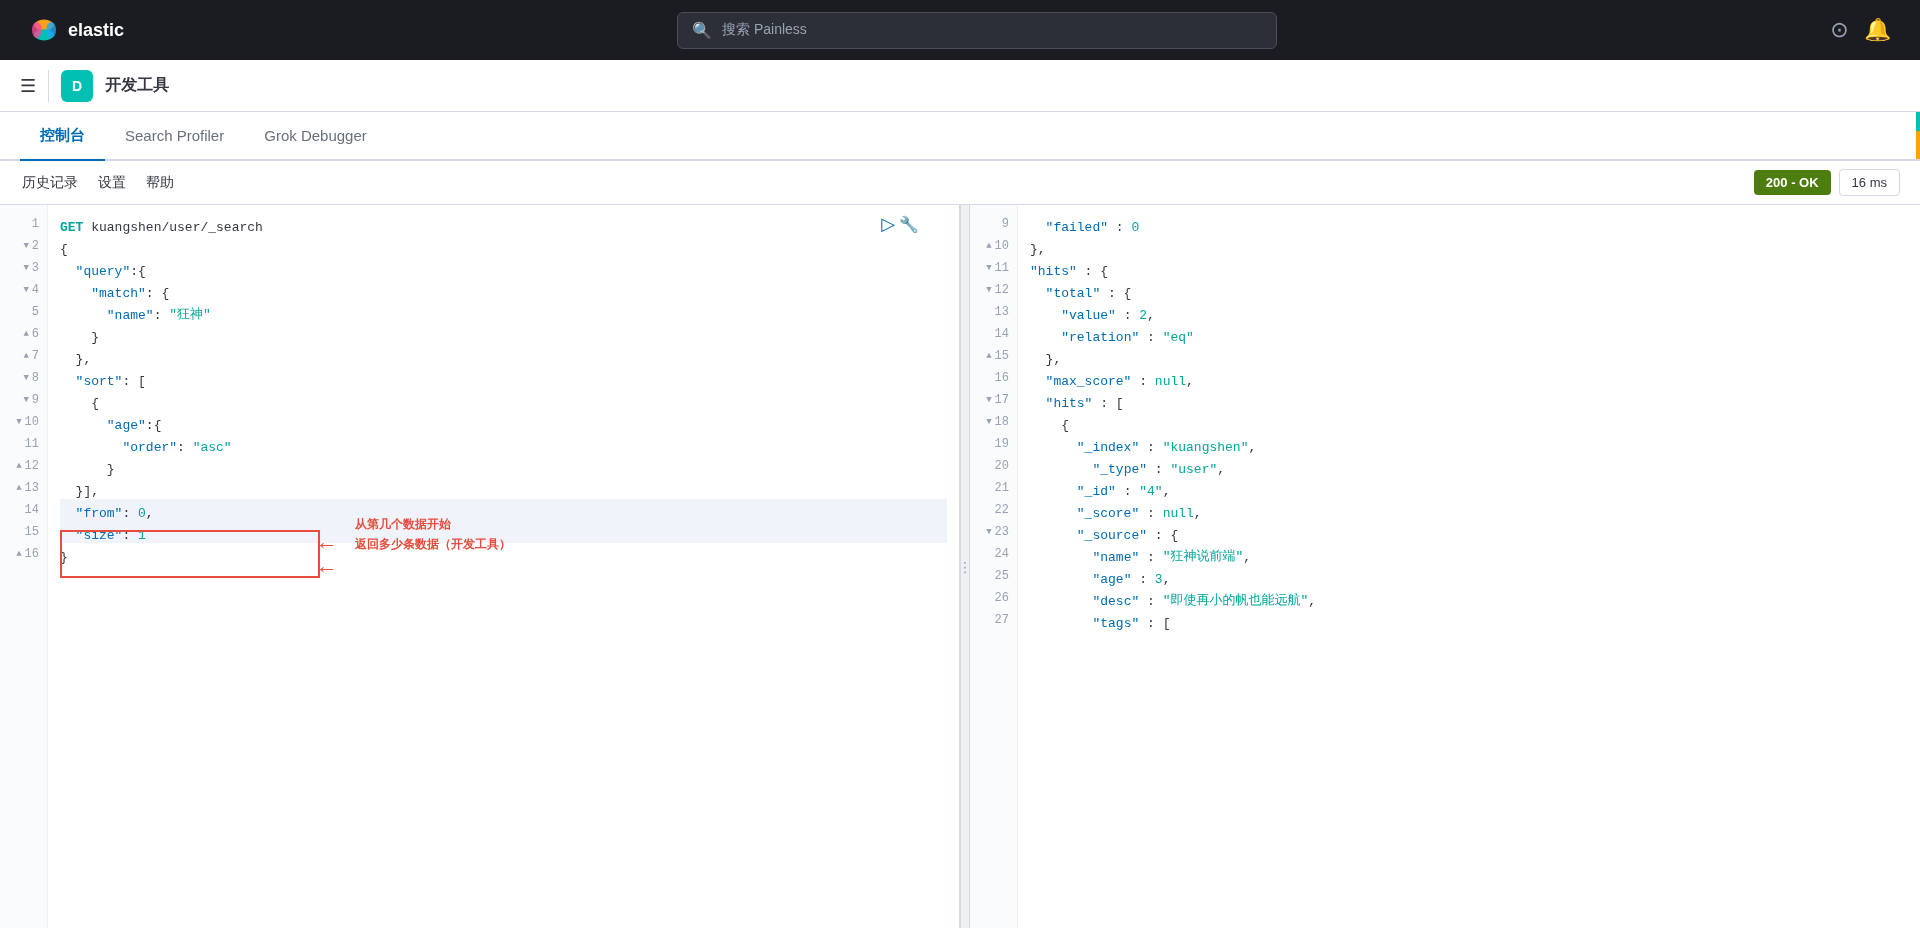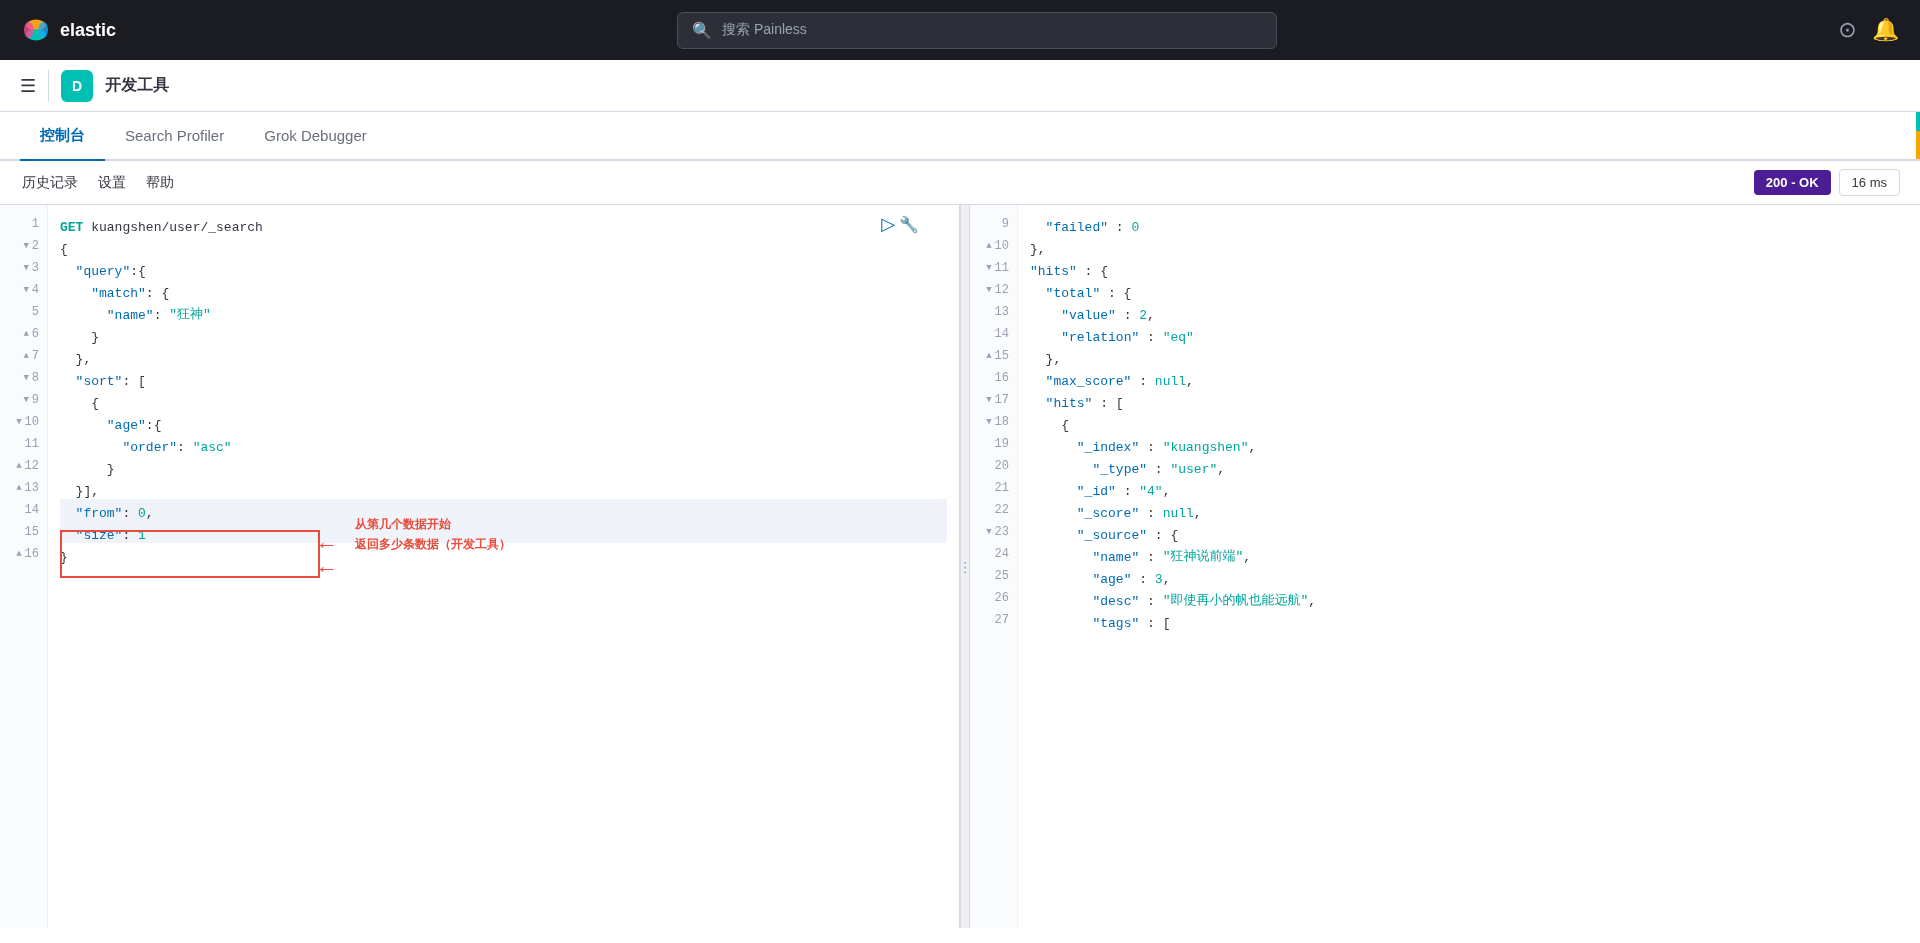--- a/index.html
+++ b/index.html
@@ -4,21 +4,21 @@
   <style>
     * { box-sizing: border-box; margin: 0; padding: 0; }
     body { font-family: -apple-system, BlinkMacSystemFont, 'Segoe UI', sans-serif; background: #fff; color: #343741; }
 
     
     .top-nav {
       background: #1a1c21;
       height: 60px;
       display: flex;
       align-items: center;
-      padding: 0 20px;
+      padding: 0 28px;
       gap: 16px;
     }
     .elastic-logo {
       display: flex;
       align-items: center;
       gap: 8px;
       color: #fff;
       font-size: 18px;
       font-weight: 600;
     }
@@ -155,21 +155,21 @@
       color: #343741;
       padding: 4px 2px;
     }
     .toolbar-right {
       margin-left: auto;
       display: flex;
       align-items: center;
       gap: 8px;
     }
     .status-badge {
-      background: #4c1d95;
+      background: #4d7c0f;
       color: #fff;
       border-radius: 4px;
       padding: 5px 12px;
       font-size: 13px;
       font-weight: 600;
     }
     .time-badge {
       border: 1px solid #d3dae6;
       border-radius: 4px;
       padding: 5px 12px;

